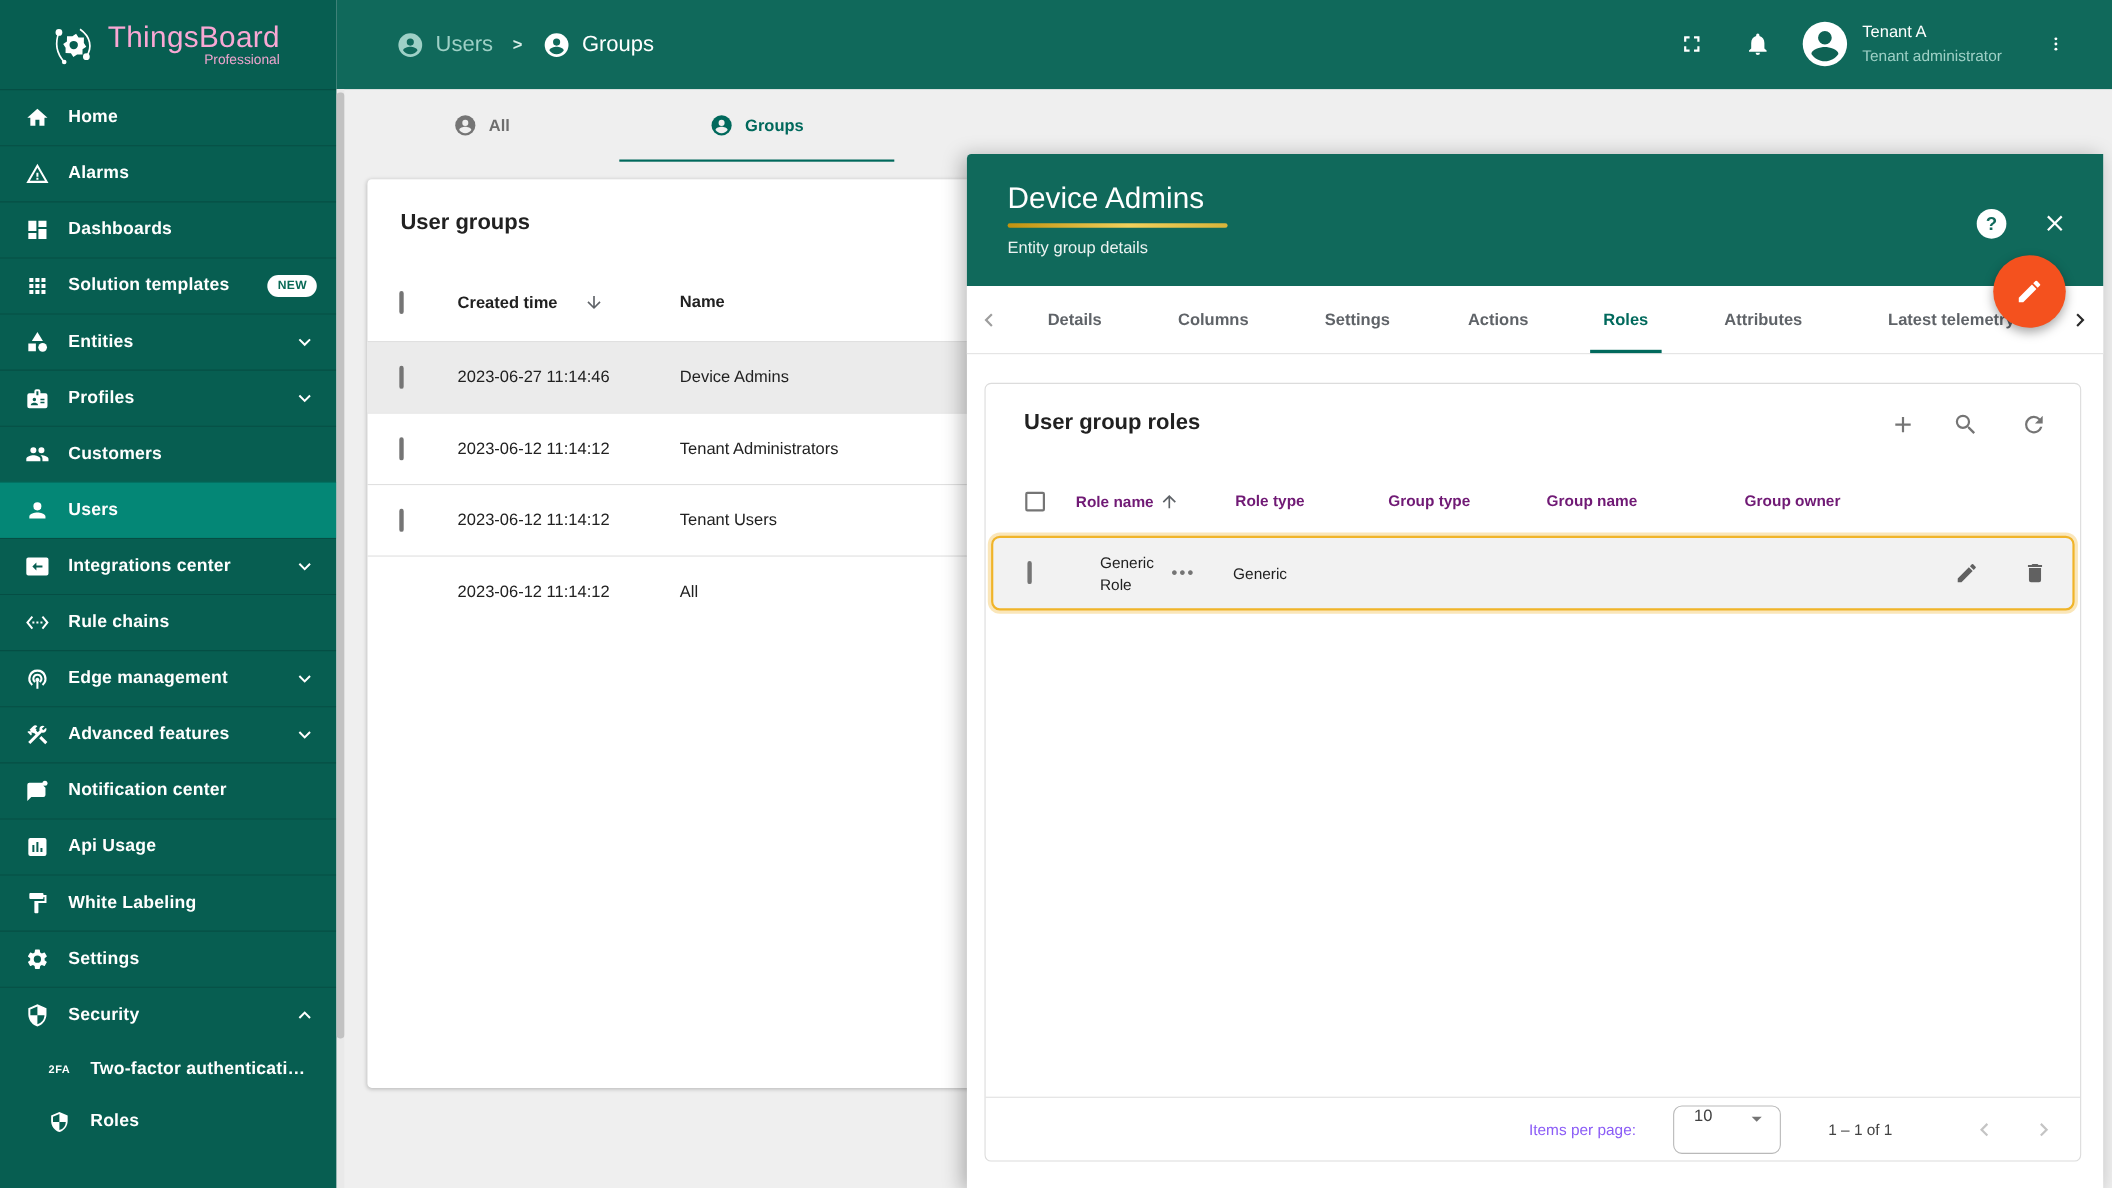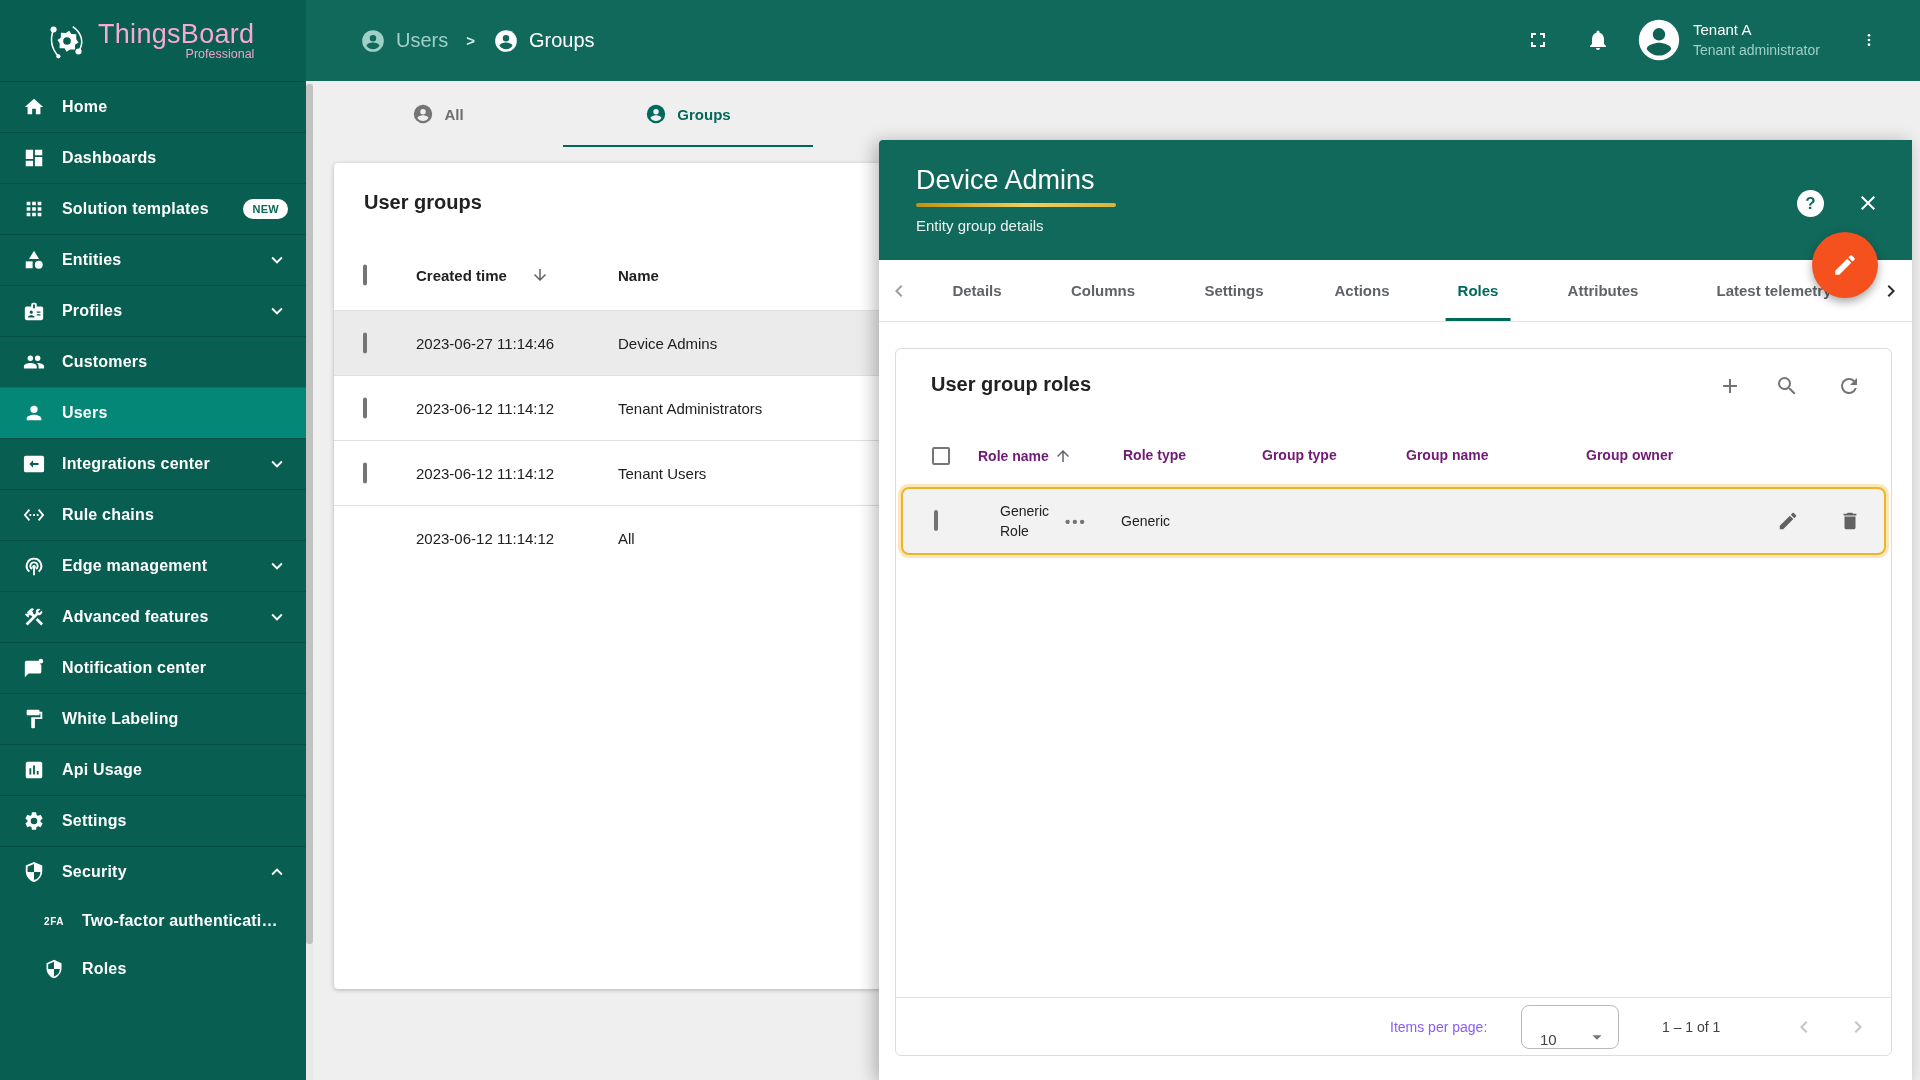--- a/index.html
+++ b/index.html
@@ -91,21 +91,21 @@
   .rc-action{position:absolute;top:25px;width:24px;height:24px;color:#757575;cursor:pointer;}
   .rc-hdr-cell{position:absolute;top:98px;font-size:14px;font-weight:700;color:#701a75;display:flex;align-items:center;gap:5px;white-space:nowrap;}
   .role-row{position:absolute;left:5px;right:5px;top:138px;height:68px;border:2px solid var(--amber);border-radius:8px;background:#F2F2F2;box-shadow:0 0 0 3px rgba(240,180,41,.33);cursor:pointer;}
   .rr-item{position:absolute;top:50%;transform:translateY(-50%);}
   .role-name{left:97px;width:64px;font-size:14px;color:var(--txt);line-height:20px;}
   .row-dots{left:162px;width:26px;color:#757575;letter-spacing:2px;font-size:15px;font-weight:700;cursor:pointer;}
   .role-type{left:218px;font-size:14px;color:var(--txt);}
   .row-ic{width:22px;height:22px;color:#616161;cursor:pointer;}
   .rc-pagination{position:absolute;left:0;right:0;bottom:0;height:58px;border-top:1px solid #E0E0E0;}
   .pg-label{position:absolute;left:494px;top:21px;font-size:14px;color:#8b5cf6;}
-  .pg-select{position:absolute;left:625px;top:7px;width:98px;height:44px;border:1px solid #B9B9B9;border-radius:8px;display:flex;align-items:flex-end;padding:0 10px 0 18px;cursor:pointer;}
+  .pg-select{position:absolute;left:625px;top:7px;width:98px;height:44px;border:1px solid #B9B9B9;border-radius:8px;display:flex;align-items:flex-start;padding:0 10px 0 18px;cursor:pointer;}
   .pg-select .val{font-size:15px;color:#424242;}
   .pg-select .caret{margin-left:auto;width:22px;height:22px;color:#757575;}
   .pg-range{position:absolute;left:766px;top:21px;font-size:14px;color:#424242;}
   .pg-chev{position:absolute;top:17px;width:24px;height:24px;color:#C4C4C4;cursor:pointer;}
 </style>
 </head>
 <body>
 
 <div class="screen">
 
@@ -133,20 +133,28 @@
         <span class="nicon">
             <svg viewBox="0 0 24 24" width="22" height="22" fill="#fff">
               <path d="M10 20v-6h4v6h5v-8h3L12 3 2 12h3v8z"></path>
             </svg>
           </span>
         <span class="nlabel">Home</span>
       </div>
       <div class="nav-item">
         <span class="nicon">
             <svg viewBox="0 0 24 24" width="22" height="22" fill="#fff">
+              <path d="M12 2 1 21h22L12 2zm0 4 7.5 13h-15L12 6zm-1 5v4h2v-4h-2zm0 5v2h2v-2h-2z"></path>
+            </svg>
+          </span>
+        <span class="nlabel">Alarms</span>
+      </div>
+      <div class="nav-item">
+        <span class="nicon">
+            <svg viewBox="0 0 24 24" width="22" height="22" fill="#fff">
               <path d="M3 13h8V3H3v10zm0 8h8v-6H3v6zm10 0h8V11h-8v10zm0-18v6h8V3h-8z"></path>
             </svg>
           </span>
         <span class="nlabel">Dashboards</span>
       </div>
       <div class="nav-item">
         <span class="nicon">
             <svg viewBox="0 0 24 24" width="22" height="22" fill="#fff">
               <path d="M4 8h4V4H4v4zm6 0h4V4h-4v4zm6-4v4h4V4h-4zM4 14h4v-4H4v4zm6 0h4v-4h-4v4zm6 0h4v-4h-4v4zM4 20h4v-4H4v4zm6 0h4v-4h-4v4zm6 0h4v-4h-4v4z"></path>
             </svg>
@@ -240,32 +248,32 @@
             <svg viewBox="0 0 24 24" width="22" height="22" fill="#fff">
               <path d="M18 4H4a2 2 0 0 0-2 2v16l4-4h12a2 2 0 0 0 2-2V8.9A5 5 0 0 1 18 4z"></path>
               <circle cx="19.5" cy="4.5" r="2.5"></circle>
             </svg>
           </span>
         <span class="nlabel">Notification center</span>
       </div>
       <div class="nav-item">
         <span class="nicon">
             <svg viewBox="0 0 24 24" width="22" height="22" fill="#fff">
+              <path d="M19 3H5a2 2 0 0 0-2 2v14a2 2 0 0 0 2 2h14a2 2 0 0 0 2-2V5a2 2 0 0 0-2-2zM9 17H7v-7h2v7zm4 0h-2V7h2v10zm4 0h-2v-4h2v4z"></path>
+            </svg>
+          </span>
+        <span class="nlabel">Api Usage</span>
+      </div>
+      <div class="nav-item">
+        <span class="nicon">
+            <svg viewBox="0 0 24 24" width="22" height="22" fill="#fff">
               <path d="M18 4V3a1 1 0 0 0-1-1H5a1 1 0 0 0-1 1v4a1 1 0 0 0 1 1h12a1 1 0 0 0 1-1V6h1v4H9v11a1 1 0 0 0 1 1h2a1 1 0 0 0 1-1v-9h8V4h-3z"></path>
             </svg>
           </span>
         <span class="nlabel">White Labeling</span>
-      </div>
-      <div class="nav-item">
-        <span class="nicon">
-            <svg viewBox="0 0 24 24" width="22" height="22" fill="#fff">
-              <path d="M19 3H5a2 2 0 0 0-2 2v14a2 2 0 0 0 2 2h14a2 2 0 0 0 2-2V5a2 2 0 0 0-2-2zM9 17H7v-7h2v7zm4 0h-2V7h2v10zm4 0h-2v-4h2v4z"></path>
-            </svg>
-          </span>
-        <span class="nlabel">Api Usage</span>
       </div>
       <div class="nav-item">
         <span class="nicon">
             <svg viewBox="0 0 24 24" width="22" height="22" fill="#fff">
               <path d="M19.14 12.94c.04-.3.06-.61.06-.94 0-.32-.02-.64-.07-.94l2.03-1.58a.49.49 0 0 0 .12-.61l-1.92-3.32a.49.49 0 0 0-.59-.22l-2.39.96c-.5-.38-1.03-.7-1.62-.94l-.36-2.54a.48.48 0 0 0-.48-.41h-3.84a.47.47 0 0 0-.47.41l-.36 2.54c-.59.24-1.13.57-1.62.94l-2.39-.96a.49.49 0 0 0-.59.22L2.74 8.87a.49.49 0 0 0 .12.61l2.03 1.58c-.05.3-.09.63-.09.94s.02.64.07.94l-2.03 1.58a.49.49 0 0 0-.12.61l1.92 3.32c.12.22.37.29.59.22l2.39-.96c.5.38 1.03.7 1.62.94l.36 2.54c.05.24.24.41.48.41h3.84c.24 0 .44-.17.47-.41l.36-2.54c.59-.24 1.13-.56 1.62-.94l2.39.96c.22.08.47 0 .59-.22l1.92-3.32a.49.49 0 0 0-.12-.61l-2.01-1.58zM12 15.6A3.6 3.6 0 1 1 12 8.4a3.6 3.6 0 0 1 0 7.2z"></path>
             </svg>
           </span>
         <span class="nlabel">Settings</span>
       </div>
       <div class="nav-item">

